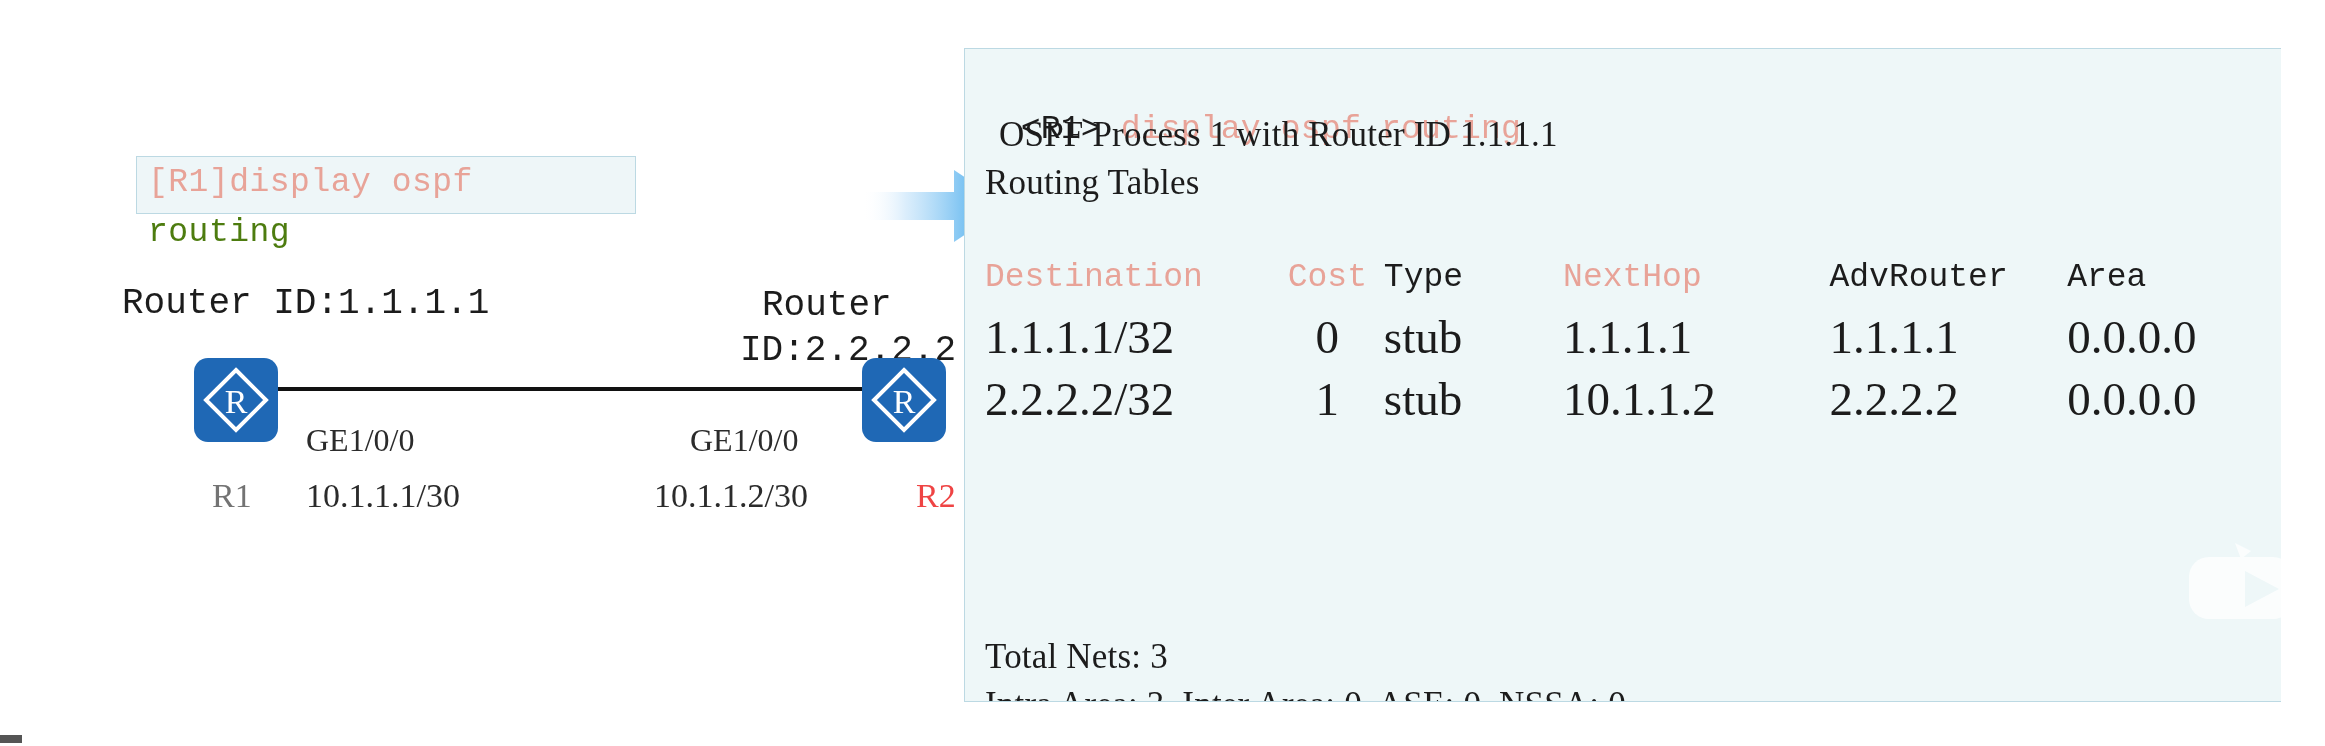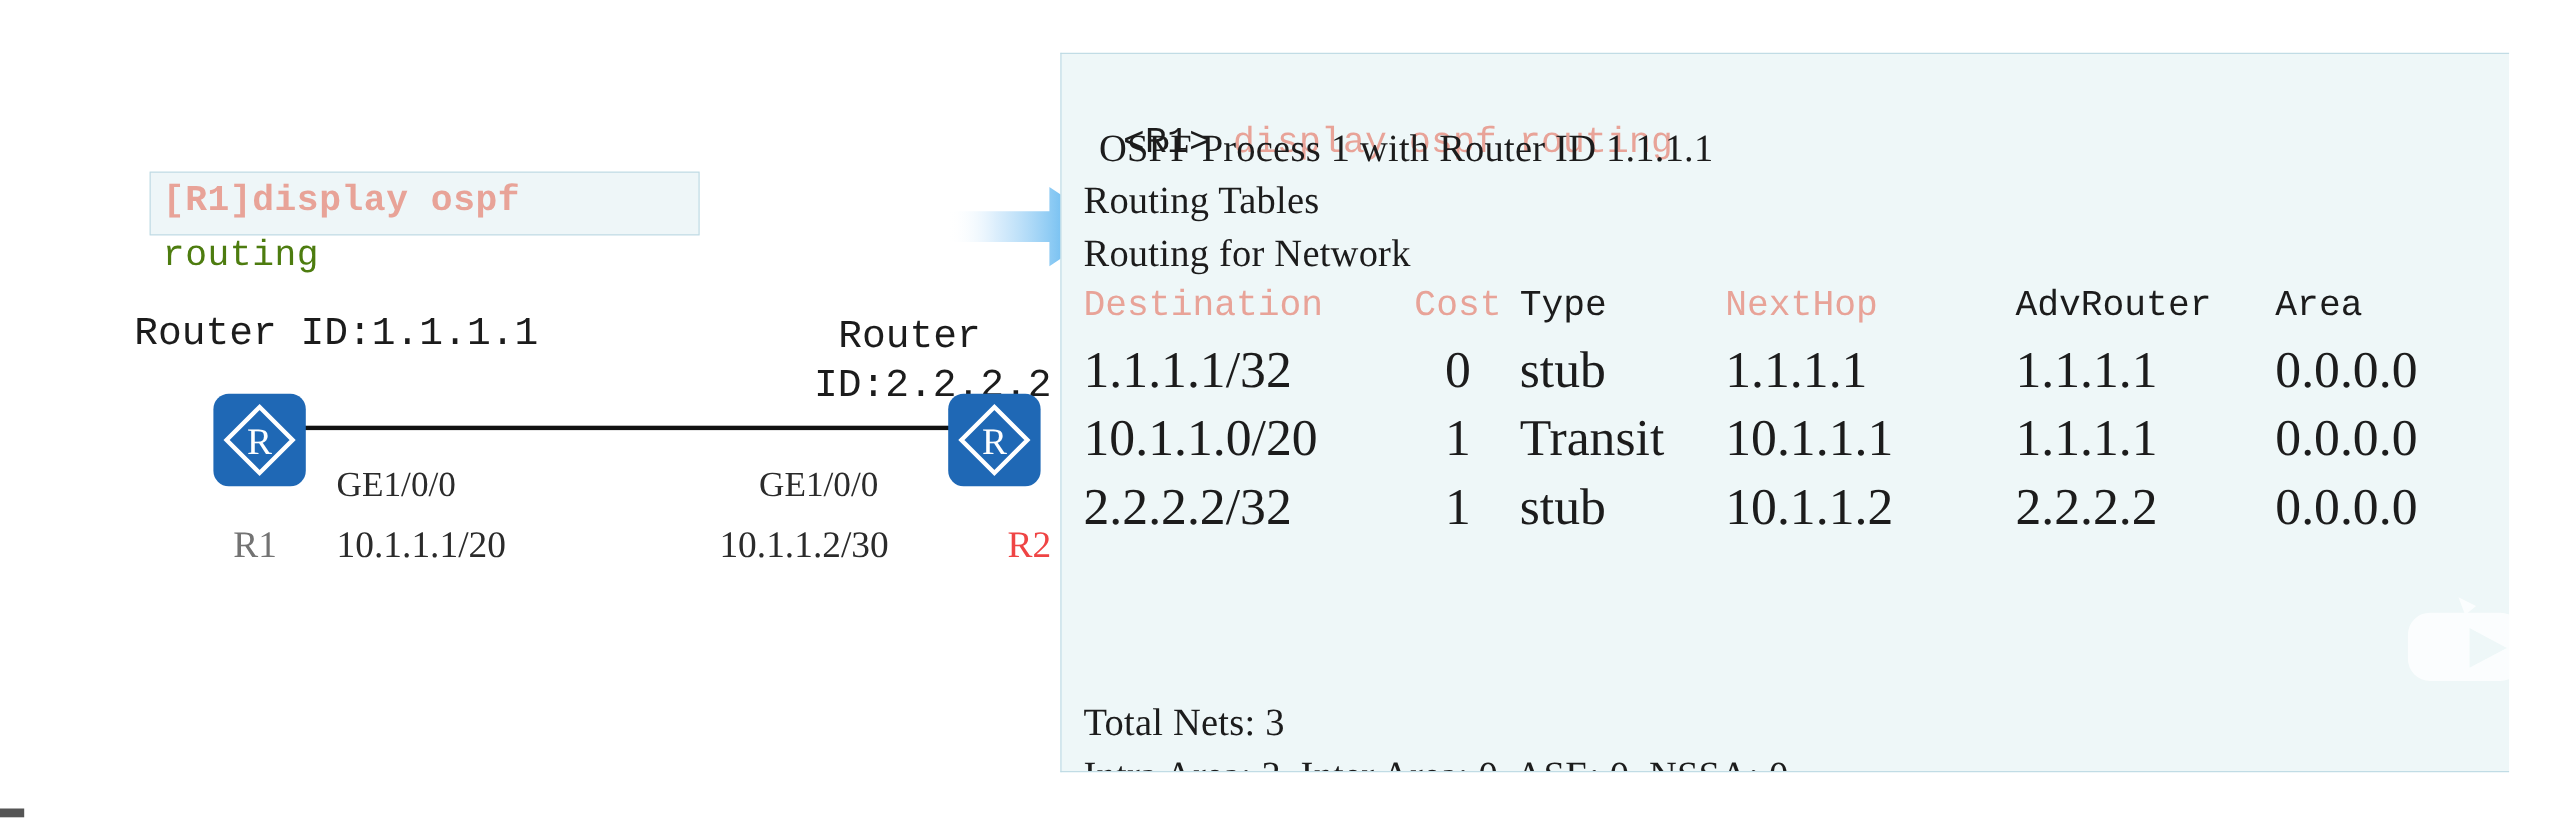--- a/index.html
+++ b/index.html
@@ -32,21 +32,20 @@
     box-sizing: border-box;
   }
   #cmd-line1 {
     position: absolute;
     left: 148px; top: 164px;
     font-family: "Liberation Mono", monospace;
     font-size: 33px;
     color: #e8a398;
     letter-spacing: 0.5px;
     white-space: nowrap;
-    font-weight: bold;
   }
   #cmd-line2 {
     position: absolute;
     left: 148px; top: 214px;
     font-family: "Liberation Mono", monospace;
     font-size: 33px;
     color: #4d7c0f;
     letter-spacing: 0.5px;
     white-space: nowrap;
   }
@@ -225,21 +224,21 @@
   <div class="router-icon" id="router-icon-r2">
     <svg viewBox="0 0 84 84" xmlns="http://www.w3.org/2000/svg">
       <path d="M42 12 L72 42 L42 72 L12 42 Z" fill="none" stroke="#ffffff" stroke-width="4"></path>
       <text x="42" y="55" font-family="Liberation Serif, serif" font-size="34" fill="#ffffff" text-anchor="middle">R</text>
     </svg>
   </div>
 
   <div class="iface-label" id="iface-r1">GE1/0/0</div>
   <div class="iface-label" id="iface-r2">GE1/0/0</div>
 
-  <div class="ip-label" id="ip-r1">10.1.1.1/20</div>
+  <div class="ip-label" id="ip-r1">10.1.1.1/30</div>
   <div class="ip-label" id="ip-r2">10.1.1.2/30</div>
 
   <div class="node-name" id="name-r1">R1</div>
   <div class="node-name" id="name-r2">R2</div>
 
   <svg id="flow-arrow" viewBox="0 0 148 76" xmlns="http://www.w3.org/2000/svg">
     <defs>
       <linearGradient id="arrGrad" x1="0" y1="0" x2="1" y2="0">
         <stop offset="0%" stop-color="#ffffff" stop-opacity="0"></stop>
         <stop offset="30%" stop-color="#cfe8fb" stop-opacity="0.75"></stop>
@@ -260,21 +259,20 @@
     </g>
     <path d="M62 32 L96 50 L62 68 Z" fill="#eef7f8"></path>
   </svg>
 
   <div class="term-line" id="t-prompt">
     <span class="term-cmd-mono">&lt;R1&gt;</span><span class="term-cmd-mono cmd-red"> </span><span class="term-cmd-mono cmd-red">display ospf routing</span>
   </div>
 
   <div class="term-line" id="t-process">OSPF Process 1 with Router ID 1.1.1.1</div>
   <div class="term-line" id="t-tables">Routing Tables</div>
-  <div class="term-line" id="t-fornet">Routing for Network</div>
 
   <table id="routing-table">
     <thead>
       <tr>
         <th class="col-dest hdr-red">Destination</th>
         <th class="col-cost hdr-red">Cost</th>
         <th class="col-type hdr-dark">Type</th>
         <th class="col-next hdr-red">NextHop</th>
         <th class="col-adv hdr-dark">AdvRouter</th>
         <th class="col-area hdr-dark">Area</th>
@@ -283,28 +281,20 @@
     <tbody>
       <tr>
         <td class="col-dest">1.1.1.1/32</td>
         <td class="col-cost cell-center">0</td>
         <td class="col-type">stub</td>
         <td class="col-next">1.1.1.1</td>
         <td class="col-adv">1.1.1.1</td>
         <td class="col-area">0.0.0.0</td>
       </tr>
       <tr>
-        <td class="col-dest">10.1.1.0/20</td>
-        <td class="col-cost cell-center">1</td>
-        <td class="col-type">Transit</td>
-        <td class="col-next">10.1.1.1</td>
-        <td class="col-adv">1.1.1.1</td>
-        <td class="col-area">0.0.0.0</td>
-      </tr>
-      <tr>
         <td class="col-dest">2.2.2.2/32</td>
         <td class="col-cost cell-center">1</td>
         <td class="col-type">stub</td>
         <td class="col-next">10.1.1.2</td>
         <td class="col-adv">2.2.2.2</td>
         <td class="col-area">0.0.0.0</td>
       </tr>
     </tbody>
   </table>
 

